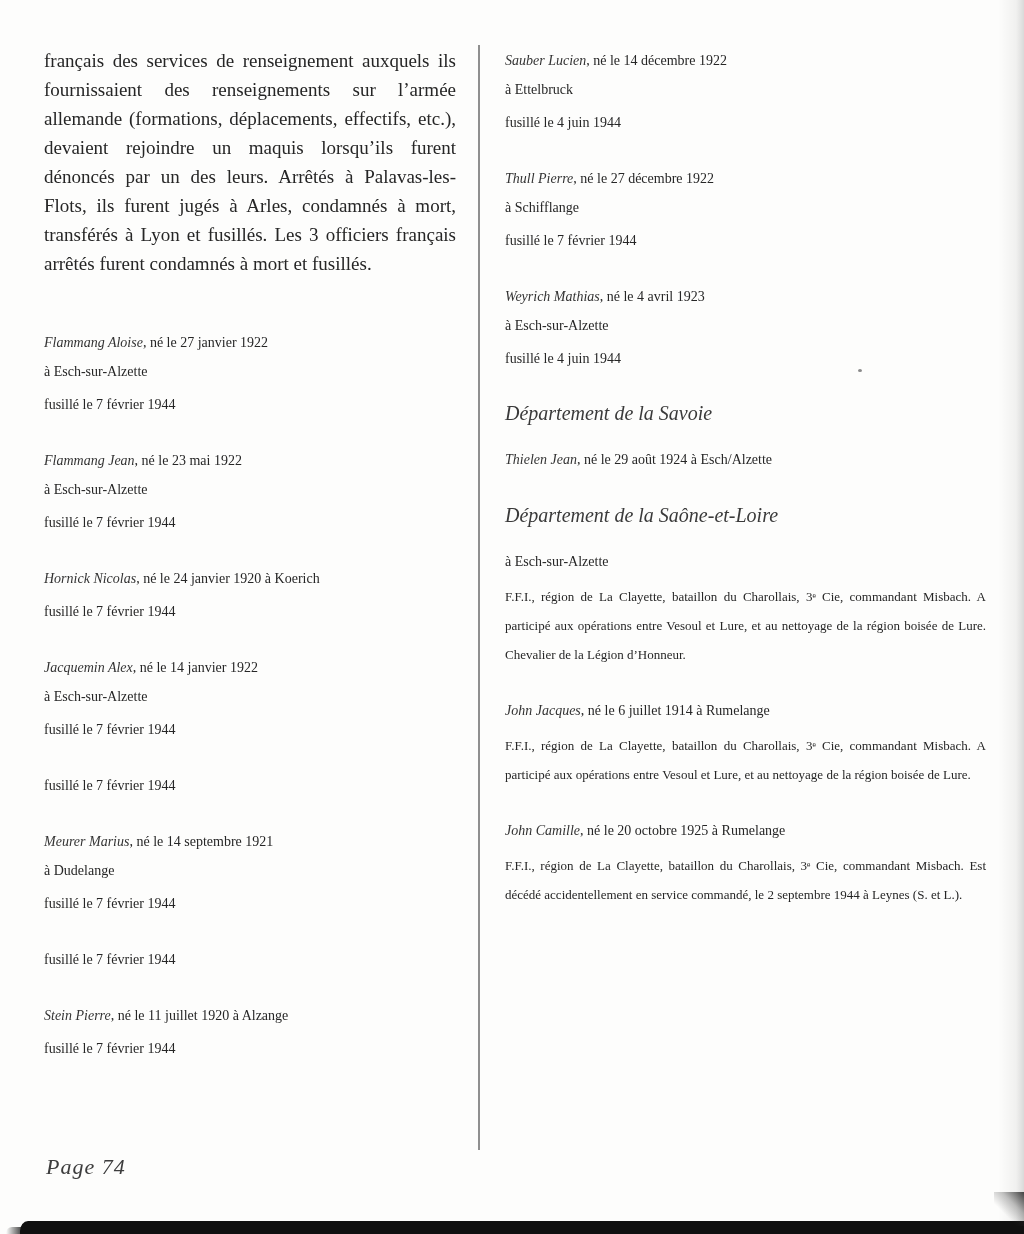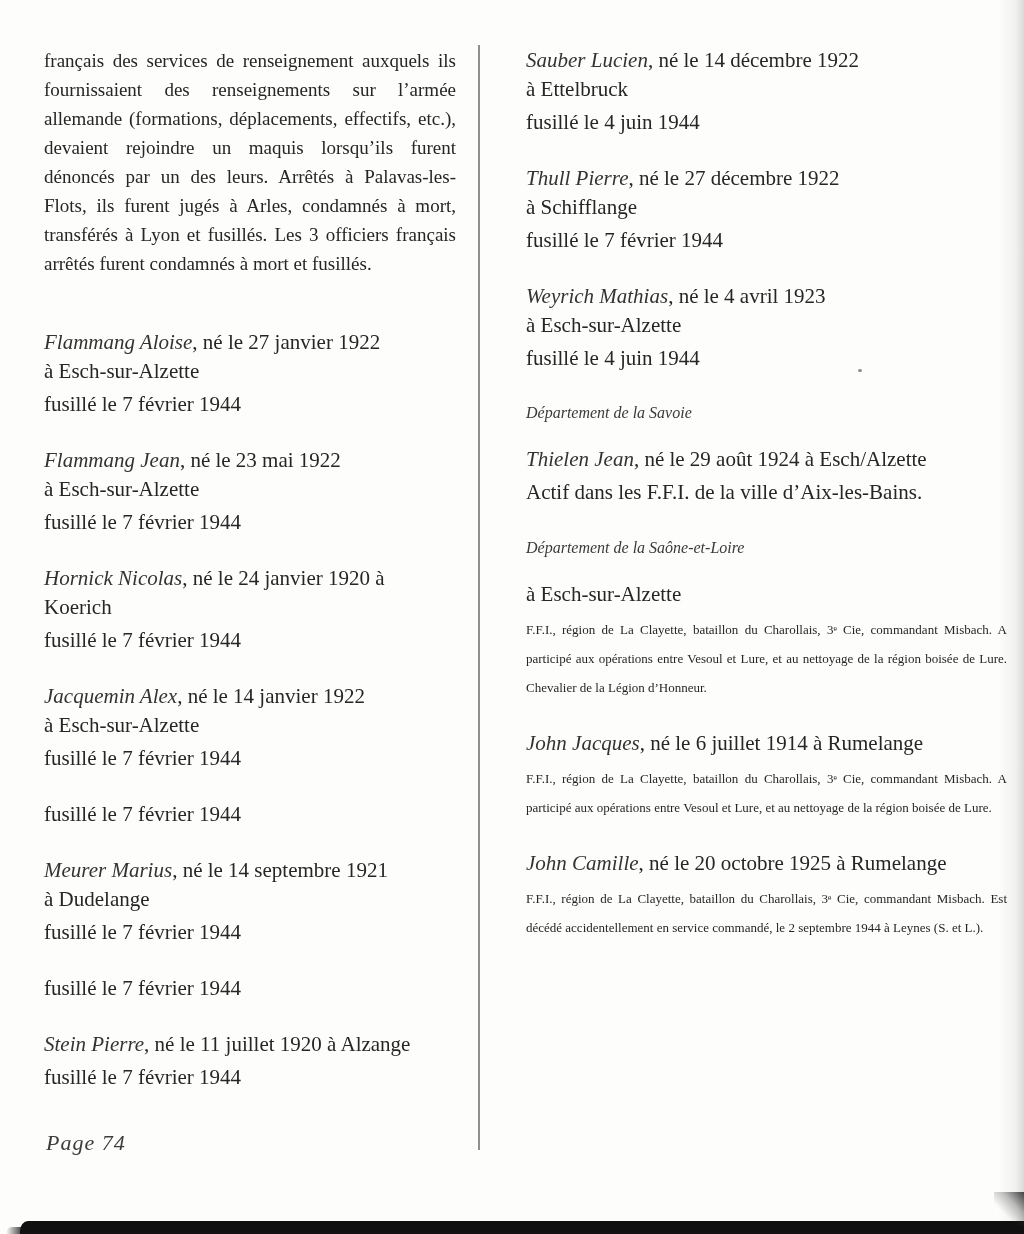--- a/index.html
+++ b/index.html
@@ -14,51 +14,51 @@
     width:1024px;height:1234px;
     background:var(--paper);
     font-family:"Liberation Serif","DejaVu Serif",serif;
     color:var(--ink);
     overflow:hidden;
   }
   .columns{
     position:absolute;top:46px;left:44px;
     display:flex;
   }
-  .col-left{width:412px;margin-right:70px;}
+  .col-left{width:412px;margin-right:49px;}
   .col-right{width:481px;}
   .col p{margin:0;}
   .para{
     font-size:19px;line-height:29px;
     text-align:justify;
     margin-bottom:50px !important;
   }
   .entry{margin-bottom:27px;}
-  .entry .line{font-size:21px;line-height:29px;font-family:Liberation Serif, serif;}
+  .entry .line{font-size:14px;line-height:29px;font-family:Liberation Serif, serif;}
   .entry .fate{margin-top:4px !important;}
   .entry .body{
     font-size:13px;line-height:29px;
     text-align:justify;
     margin-top:6px !important;
   }
   .name{font-style:italic;color:#333;}
   .dept{
     font-style:italic;font-weight:normal;
-    font-size:16px;line-height:26px;
+    font-size:20px;line-height:26px;
     color:#3a3a3a;
     margin:25px 0 19px 0;
   }
   .dept.big-gap{margin-top:28px;}
   .divider{
     position:absolute;left:478px;top:45px;
     width:1.5px;height:1105px;
     background:var(--divider);
   }
   .footer{
-    position:absolute;left:46px;top:1130px;
+    position:absolute;left:46px;top:1154px;
     font-style:italic;font-size:22px;color:#3d3d3d;
     letter-spacing:1px;
   }
   .speck{
     position:absolute;left:858px;top:369px;
     width:4px;height:3px;border-radius:50%;
     background:#8a8a8a;
   }
   .edge-right{
     position:absolute;top:0;right:0;width:26px;height:100%;
@@ -135,21 +135,20 @@
           <p class="line fate">fusillé le 7 février 1944</p>
         </div>
         <div class="entry">
           <p class="line"><span class="name">Weyrich Mathias</span><span>, né le 4 avril 1923</span></p>
           <p class="line">à Esch-sur-Alzette</p>
           <p class="line fate">fusillé le 4 juin 1944</p>
         </div>
         <h2 class="dept">Département de la Savoie</h2>
         <div class="entry">
           <p class="line"><span class="name">Thielen Jean</span><span>, né le 29 août 1924 à Esch/Alzette</span></p>
-          <p class="line fate">Actif dans les F.F.I. de la ville d’Aix-les-Bains.</p>
         </div>
         <h2 class="dept big-gap">Département de la Saône-et-Loire</h2>
         <div class="entry">
           <p class="line">à Esch-sur-Alzette</p>
           <p class="body">F.F.I., région de La Clayette, bataillon du Charollais, 3ᵉ Cie, commandant Misbach. A participé aux opérations entre Vesoul et Lure, et au nettoyage de la région boisée de Lure. Chevalier de la Légion d’Honneur.</p>
         </div>
         <div class="entry">
           <p class="line"><span class="name">John Jacques</span><span>, né le 6 juillet 1914 à Rumelange</span></p>
           <p class="body">F.F.I., région de La Clayette, bataillon du Charollais, 3ᵉ Cie, commandant Misbach. A participé aux opérations entre Vesoul et Lure, et au nettoyage de la région boisée de Lure.</p>
         </div>

